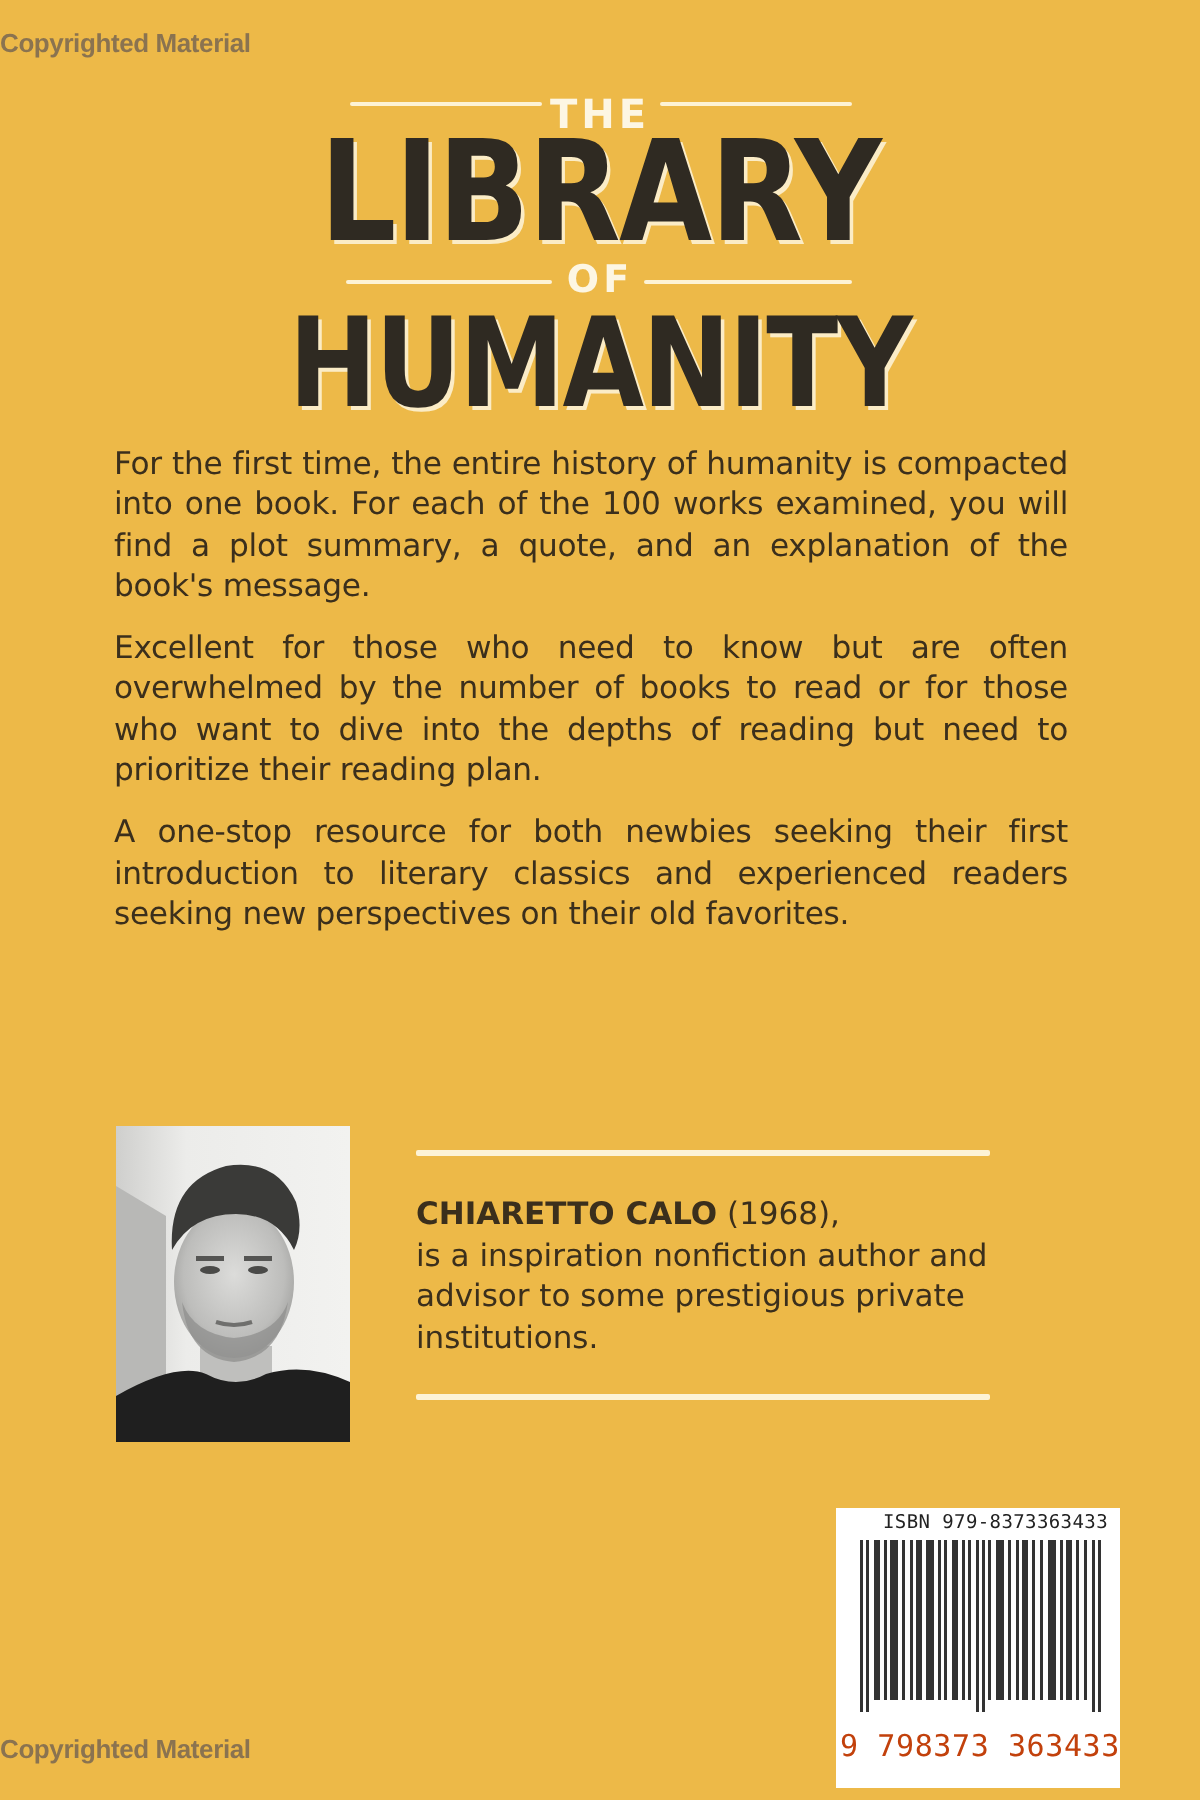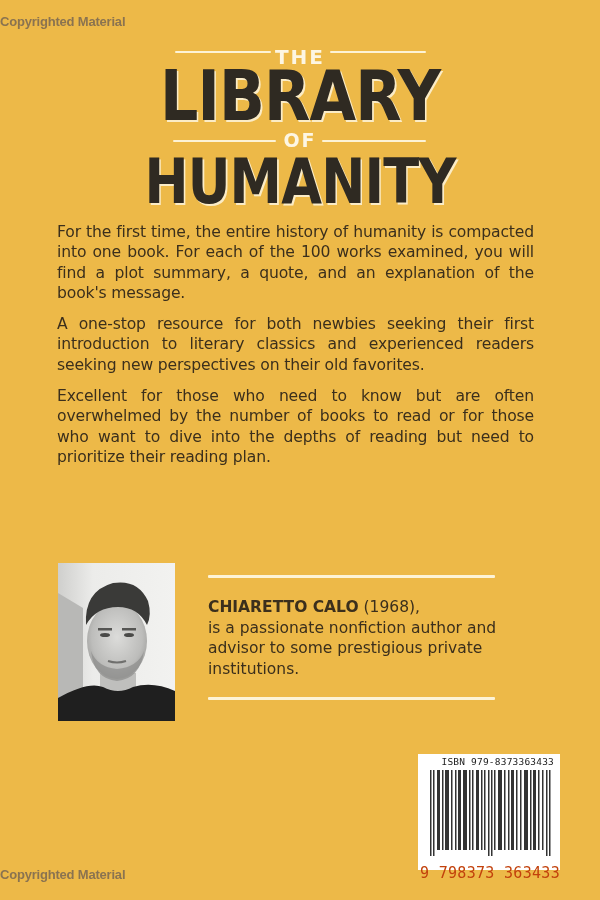--- a/index.html
+++ b/index.html
@@ -127,21 +127,21 @@
     .author-name {
       font-weight: bold;
     }
 
     
     .barcode {
       position: absolute;
       left: 418px;
       top: 754px;
       width: 142px;
-      height: 116px;
+      height: 140px;
       background: #ffffff;
     }
     .isbn-label {
       position: absolute;
       left: 0;
       top: 2px;
       width: 142px;
       text-align: right;
       padding-right: 6px;
       box-sizing: border-box;
@@ -182,22 +182,22 @@
 <div class="title-small title-the">THE</div>
 <div class="title-big title-library">LIBRARY</div>
 
 <div class="rule" style="left:173px; top:140px; width:103px;"></div>
 <div class="rule" style="left:322px; top:140px; width:104px;"></div>
 <div class="title-small title-of">OF</div>
 <div class="title-big title-humanity">HUMANITY</div>
 
 <div class="desc">
   <p>For the first time, the entire history of humanity is compacted into one book. For each of the 100 works examined, you will find a plot summary, a quote, and an explanation of the book's message.</p>
+  <p>Excellent for those who need to know but are often overwhelmed by the number of books to read or for those who want to dive into the depths of reading but need to prioritize their reading plan.</p>
   <p>A one-stop resource for both newbies seeking their first introduction to literary classics and experienced readers seeking new perspectives on their old favorites.</p>
-  <p>Excellent for those who need to know but are often overwhelmed by the number of books to read or for those who want to dive into the depths of reading but need to prioritize their reading plan.</p>
 </div>
 
 <div class="author-photo" aria-label="Black and white portrait of the author">
   <svg width="117" height="158" viewBox="0 0 117 158">
     <defs>
       <linearGradient id="bgGrad" x1="0" y1="0" x2="1" y2="0">
         <stop offset="0" stop-color="#cfcfcd"></stop>
         <stop offset="0.3" stop-color="#ececea"></stop>
         <stop offset="1" stop-color="#f2f2f0"></stop>
       </linearGradient>
@@ -226,21 +226,21 @@
     <rect x="40" y="65" width="14" height="2.5" fill="#555553"></rect>
     <rect x="64" y="65" width="14" height="2.5" fill="#555553"></rect>
 
     <path d="M50,98 Q59,101 68,98" stroke="#6f6f6d" stroke-width="2" fill="none"></path>
   </svg>
 </div>
 
 <div class="author-rule" style="top:575px;"></div>
 <div class="author-bio">
   <span class="author-name">CHIARETTO CALO</span><span> (1968),</span><br>
-  <span>is a passionate nonfiction author and advisor to some prestigious private institutions.</span>
+  <span>is a inspiration nonfiction author and advisor to some prestigious private institutions.</span>
 </div>
 <div class="author-rule" style="top:697px;"></div>
 
 <div class="barcode">
   <div class="isbn-label">ISBN 979-8373363433</div>
   <svg class="bars" viewBox="0 0 124 86" preserveAspectRatio="none">
     <g fill="#333333">
       <rect x="0" y="0" width="1.5" height="86"></rect>
       <rect x="3" y="0" width="1.5" height="86"></rect>
       <rect x="7" y="0" width="3" height="80"></rect>

